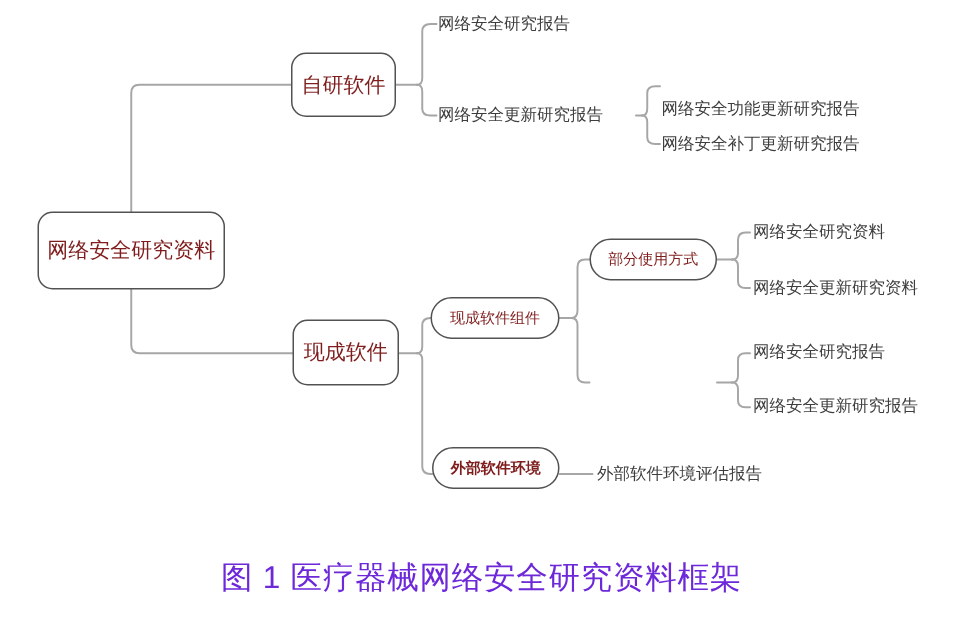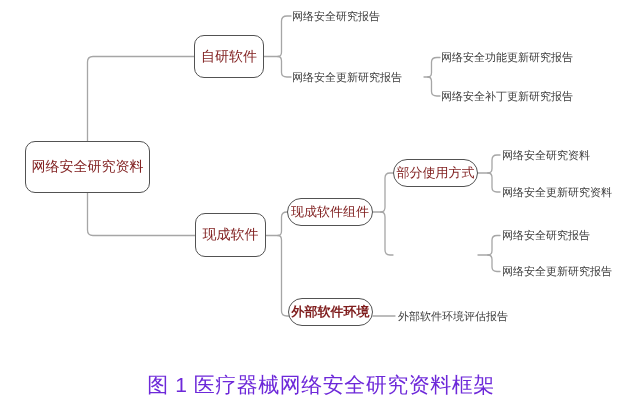--- a/index.html
+++ b/index.html
@@ -15,21 +15,21 @@
   .node{
     position:absolute;
     display:flex;align-items:center;justify-content:center;
     background:#ffffff;
     border:1.6px solid #525252;
     color:#7f1d1d;
     box-sizing:border-box;
     white-space:nowrap;
   }
   .lvl1{font-size:14px;border-radius:10px;}
-  .lvl2{font-size:13px;border-radius:14px;}
+  .lvl2{font-size:10px;border-radius:14px;}
   .leaf{
     position:absolute;
     font-size:11px;color:#3d3d3d;
     height:18px;line-height:18px;
     white-space:nowrap;
   }
   .caption{
     position:absolute;
     left:0;top:371px;width:642px;
     text-align:center;
@@ -85,21 +85,21 @@
 
   <div class="node lvl2" style="left:393px;top:159px;width:85px;height:28px;">部分使用方式</div>
 
 
   <div class="node lvl2" style="left:288px;top:298px;width:85px;height:28px;font-weight:bold;">外部软件环境</div>
 
   <div class="leaf" style="left:292px;top:7px;">网络安全研究报告</div>
 
   <div class="leaf" style="left:292px;top:68px;">网络安全更新研究报告</div>
 
-  <div class="leaf" style="left:441px;top:48px;">网络安全功能更新研究报告</div>
+  <div class="leaf" style="left:441px;top:64px;">网络安全功能更新研究报告</div>
 
   <div class="leaf" style="left:441px;top:87px;">网络安全补丁更新研究报告</div>
 
   <div class="leaf" style="left:502px;top:146px;">网络安全研究资料</div>
 
   <div class="leaf" style="left:502px;top:183px;">网络安全更新研究资料</div>
 
   <div class="leaf" style="left:502px;top:226px;">网络安全研究报告</div>
 
   <div class="leaf" style="left:502px;top:262px;">网络安全更新研究报告</div>

